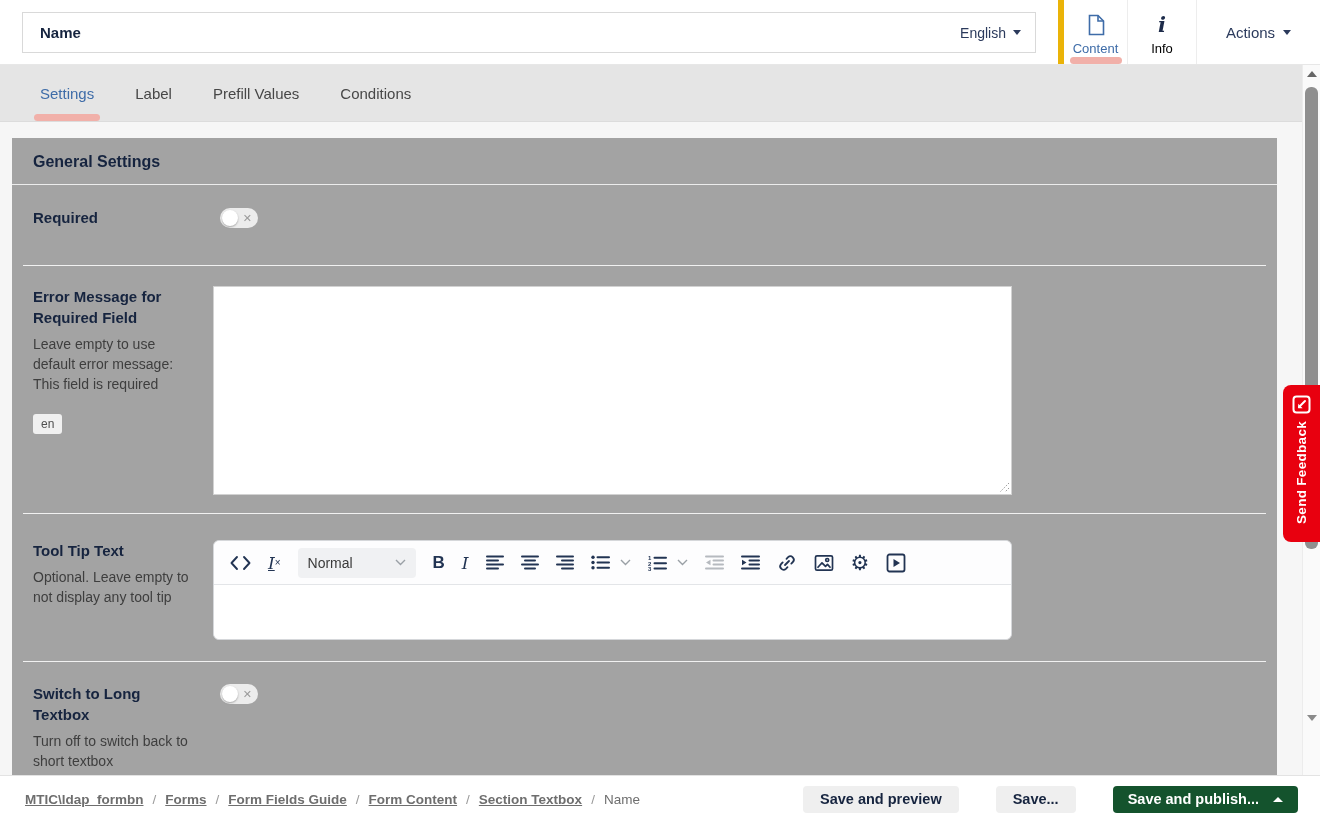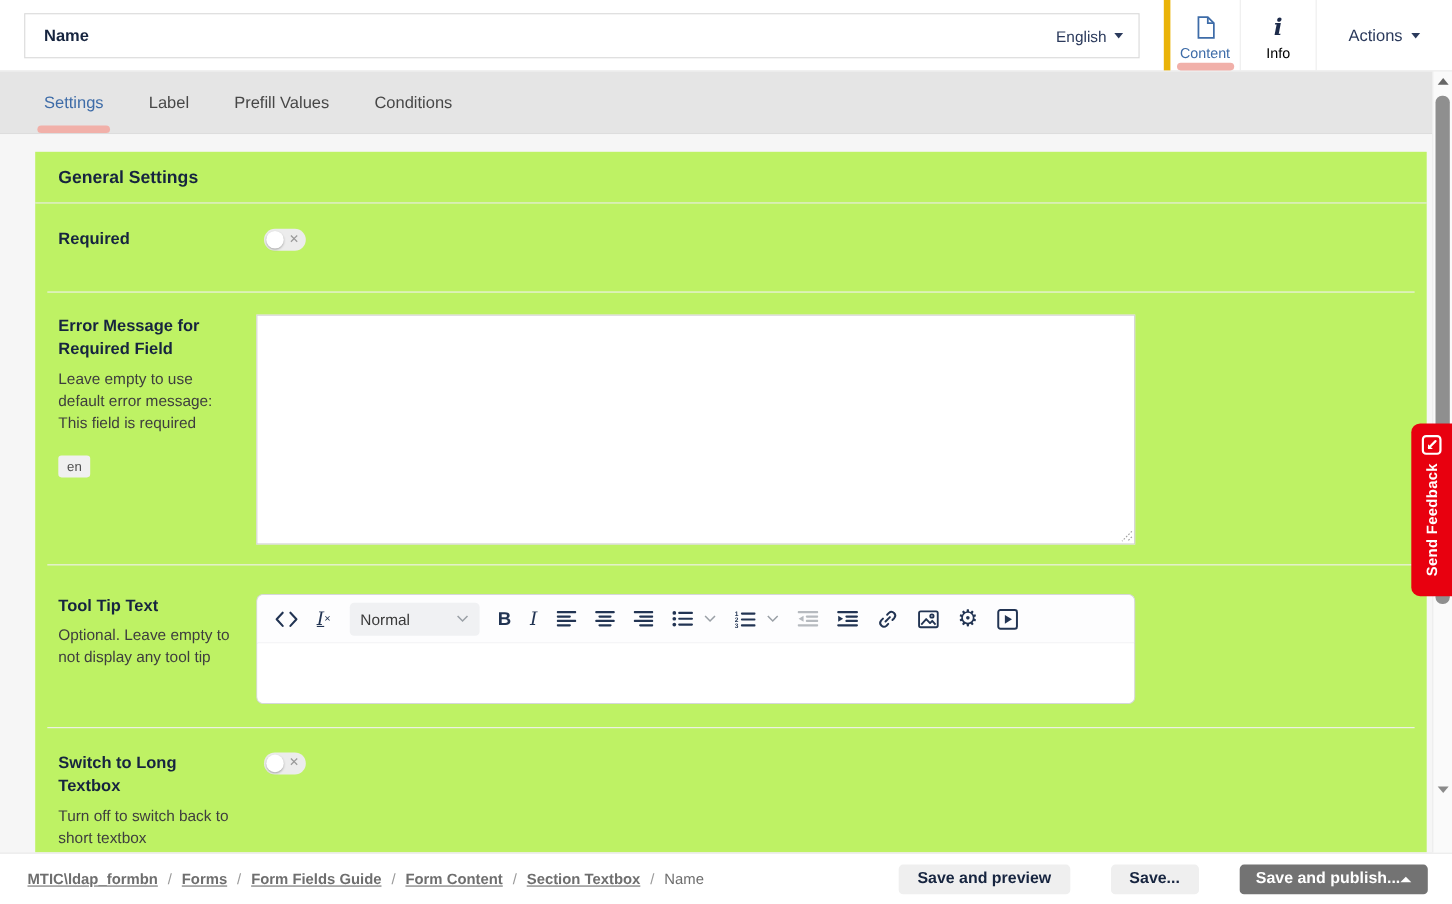--- a/index.html
+++ b/index.html
@@ -25,21 +25,21 @@
 
   
   .nav-tabs { position:absolute; top:65px; left:0; right:0; height:57px; background:#e5e5e5; border-bottom:1px solid #dcdcdc;
               display:flex; align-items:center; padding-left:40px; gap:41px; }
   .nav-tab { position:relative; height:100%; display:flex; align-items:center; font-size:15px; color:#474747; cursor:pointer; }
   .nav-tab.active { color:#3e6ca8; }
   .nav-tab.active .tab-underline { position:absolute; bottom:0; left:-6px; right:-6px; height:7px; background:#f1b0a9; border-radius:3.5px; }
 
   
   .main { position:absolute; top:122px; bottom:47px; left:0; right:0; background:#f6f6f6; overflow:hidden; }
-  .card { position:absolute; left:32px; top:16px; width:1265px; bottom:-2px; background:#bef264; }
+  .card { position:absolute; left:12px; top:16px; width:1265px; bottom:-2px; background:#a3a3a3; }
   .card-heading { padding:15px 21px 13px; font-size:16px; font-weight:bold; color:#16243f; border-bottom:1px solid #ececec; }
   .row { display:flex; margin:0 11px; padding:0 10px; border-bottom:1px solid #f1f1f1; }
   .row:last-child { border-bottom:none; }
   .row .label-col { width:180px; flex:0 0 180px; padding-right:12px; }
   .field-label { font-size:15px; font-weight:bold; color:#16243f; line-height:21px; }
   .field-help { font-size:14px; color:#3e3e3e; line-height:20px; margin-top:6px; }
   .lang-badge { display:inline-block; margin-top:20px; background:#f0f0f0; color:#4f4f4f; font-size:12px; padding:3px 8px; border-radius:3px; }
   .row-required { padding-top:22px; padding-bottom:37px; }
   .row-error { padding-top:20px; padding-bottom:18px; }
   .row-tooltip { padding-top:26px; padding-bottom:21px; }
@@ -74,21 +74,21 @@
   
   .footer { position:absolute; bottom:0; left:0; right:0; height:47px; background:#fff; border-top:1px solid #e3e3e3;
             display:flex; align-items:center; padding:0 22px 0 25px; }
   .breadcrumb { display:flex; align-items:center; gap:9px; font-size:13.5px; color:#6e6e6e; white-space:nowrap; }
   .crumb-link { text-decoration:underline; cursor:pointer; color:#6e6e6e;font-weight:bold; }
   .crumb-sep { color:#9a9a9a; }
   .crumb-current { color:#6e6e6e; }
   .footer-btns { margin-left:auto; display:flex; align-items:center; gap:37px; }
   .btn { height:27px; border:none; border-radius:4px; font-family:"Liberation Sans",sans-serif; font-size:14.5px; font-weight:bold; cursor:pointer; display:flex; align-items:center; }
   .btn-gray { background:#efefef; color:#16243f; padding:0 17px; }
-  .btn-green { background:#737373; color:#fff; padding:0 15px; }
+  .btn-green { background:#14532d; color:#fff; padding:0 15px; gap:14px; }
   .caret-up-white { width:0; height:0; border-left:5px solid transparent; border-right:5px solid transparent; border-bottom:5.5px solid #fff; }
 
   
   .feedback { position:absolute; right:0; top:385px; width:37px; height:157px; background:#e8000f; border-radius:8px 0 0 8px;
               display:flex; flex-direction:column; align-items:center; padding-top:10px; cursor:pointer; z-index:30; }
   .feedback .fb-label { margin-top:7px; writing-mode:vertical-rl; transform:rotate(180deg); color:#fff; font-size:13.5px; font-weight:bold; letter-spacing:0.3px; }
 
   
   .scroll-track { position:absolute; right:0; top:65px; bottom:47px; width:18px; background:#fafafa; border-left:1px solid #ececec; z-index:20; }
   .scroll-arrow { position:absolute; left:50%; transform:translateX(-50%); width:0; height:0; cursor:pointer; }

